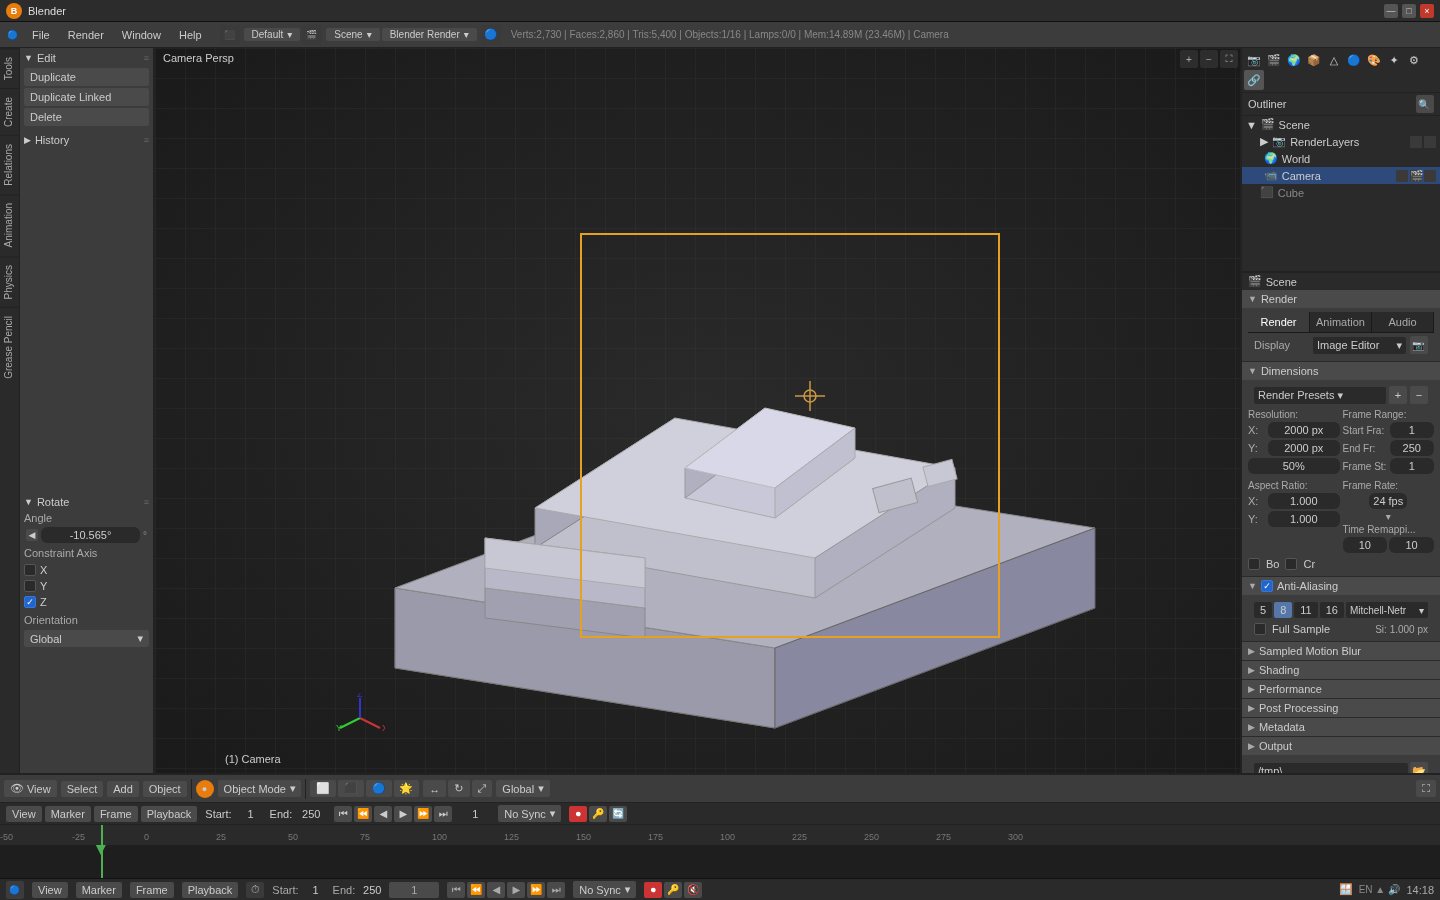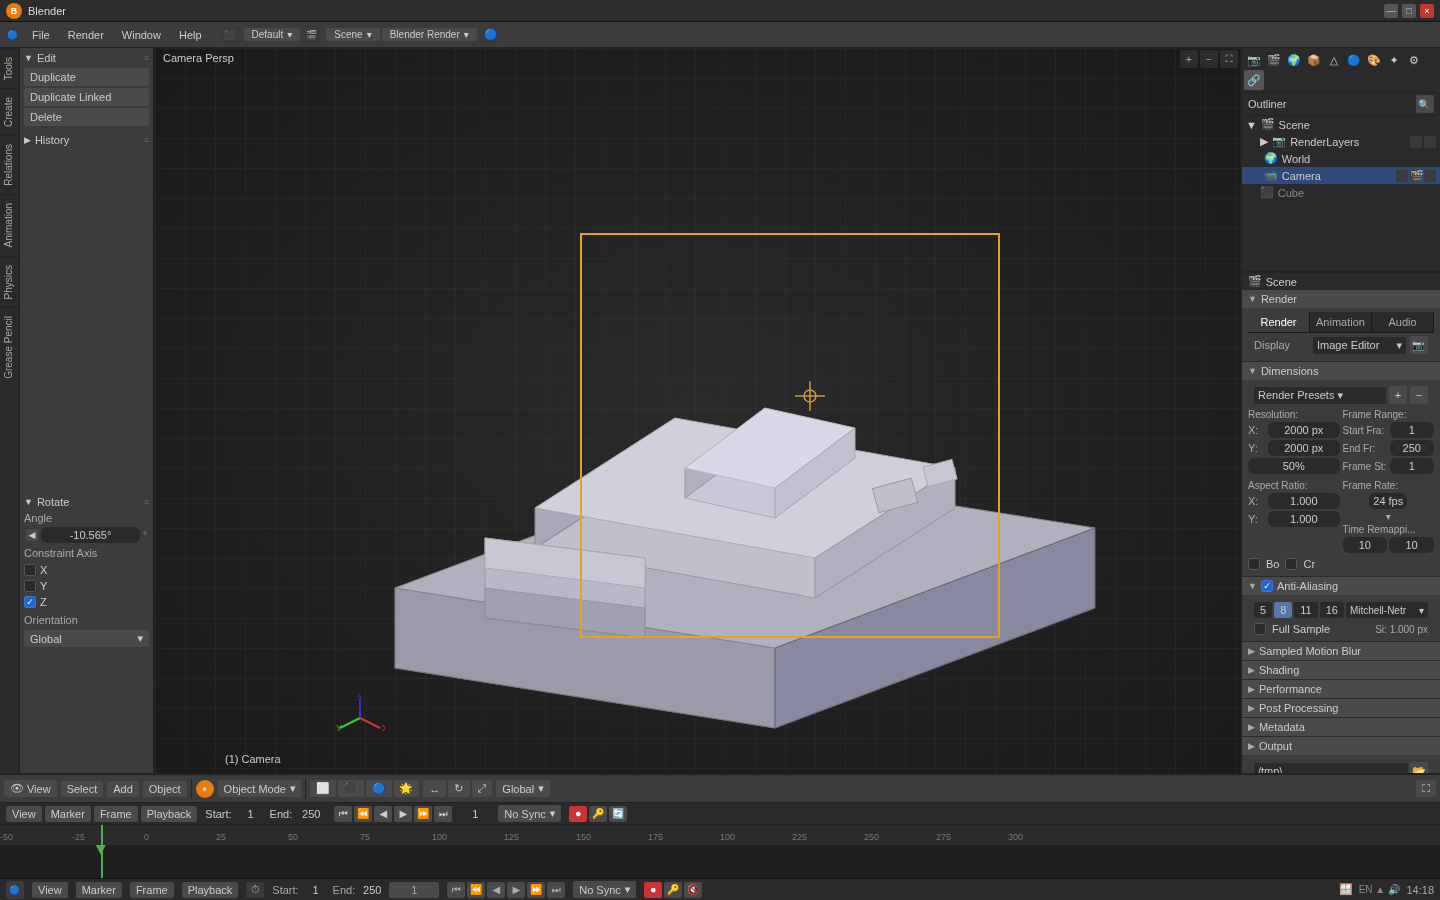--- a/index.html
+++ b/index.html
@@ -555,20 +555,21 @@
         <span>▾</span>
     </div>
   </div>
   <div style="display:flex;align-items:center;gap:4px;">
     <div class="engine-btn">
       <span>Blender Render</span>
         <span>▾</span>
     </div>
     <div style="width:20px;height:20px;background:#3a3a3a;border-radius:2px;display:flex;align-items:center;justify-content:center;">🔵</div>
   </div>
+  <div style="flex:1;font-size:10px;color:#888;padding-left:8px;">Verts:2,730 | Faces:2,860 | Tris:5,400 | Objects:1/16 | Lamps:0/0 | Mem:14.89M (23.46M) | Camera</div>
 </div>
 
 <div id="main" style="height:calc(900px - 22px - 26px - 30px - 75px - 22px); display:flex;">
 
   <div id="left-panel">
     <div class="left-panel-inner">
       <div class="vertical-tabs">
         <div class="vtab">Tools</div>
         <div class="vtab">Create</div>
         <div class="vtab">Relations</div>

